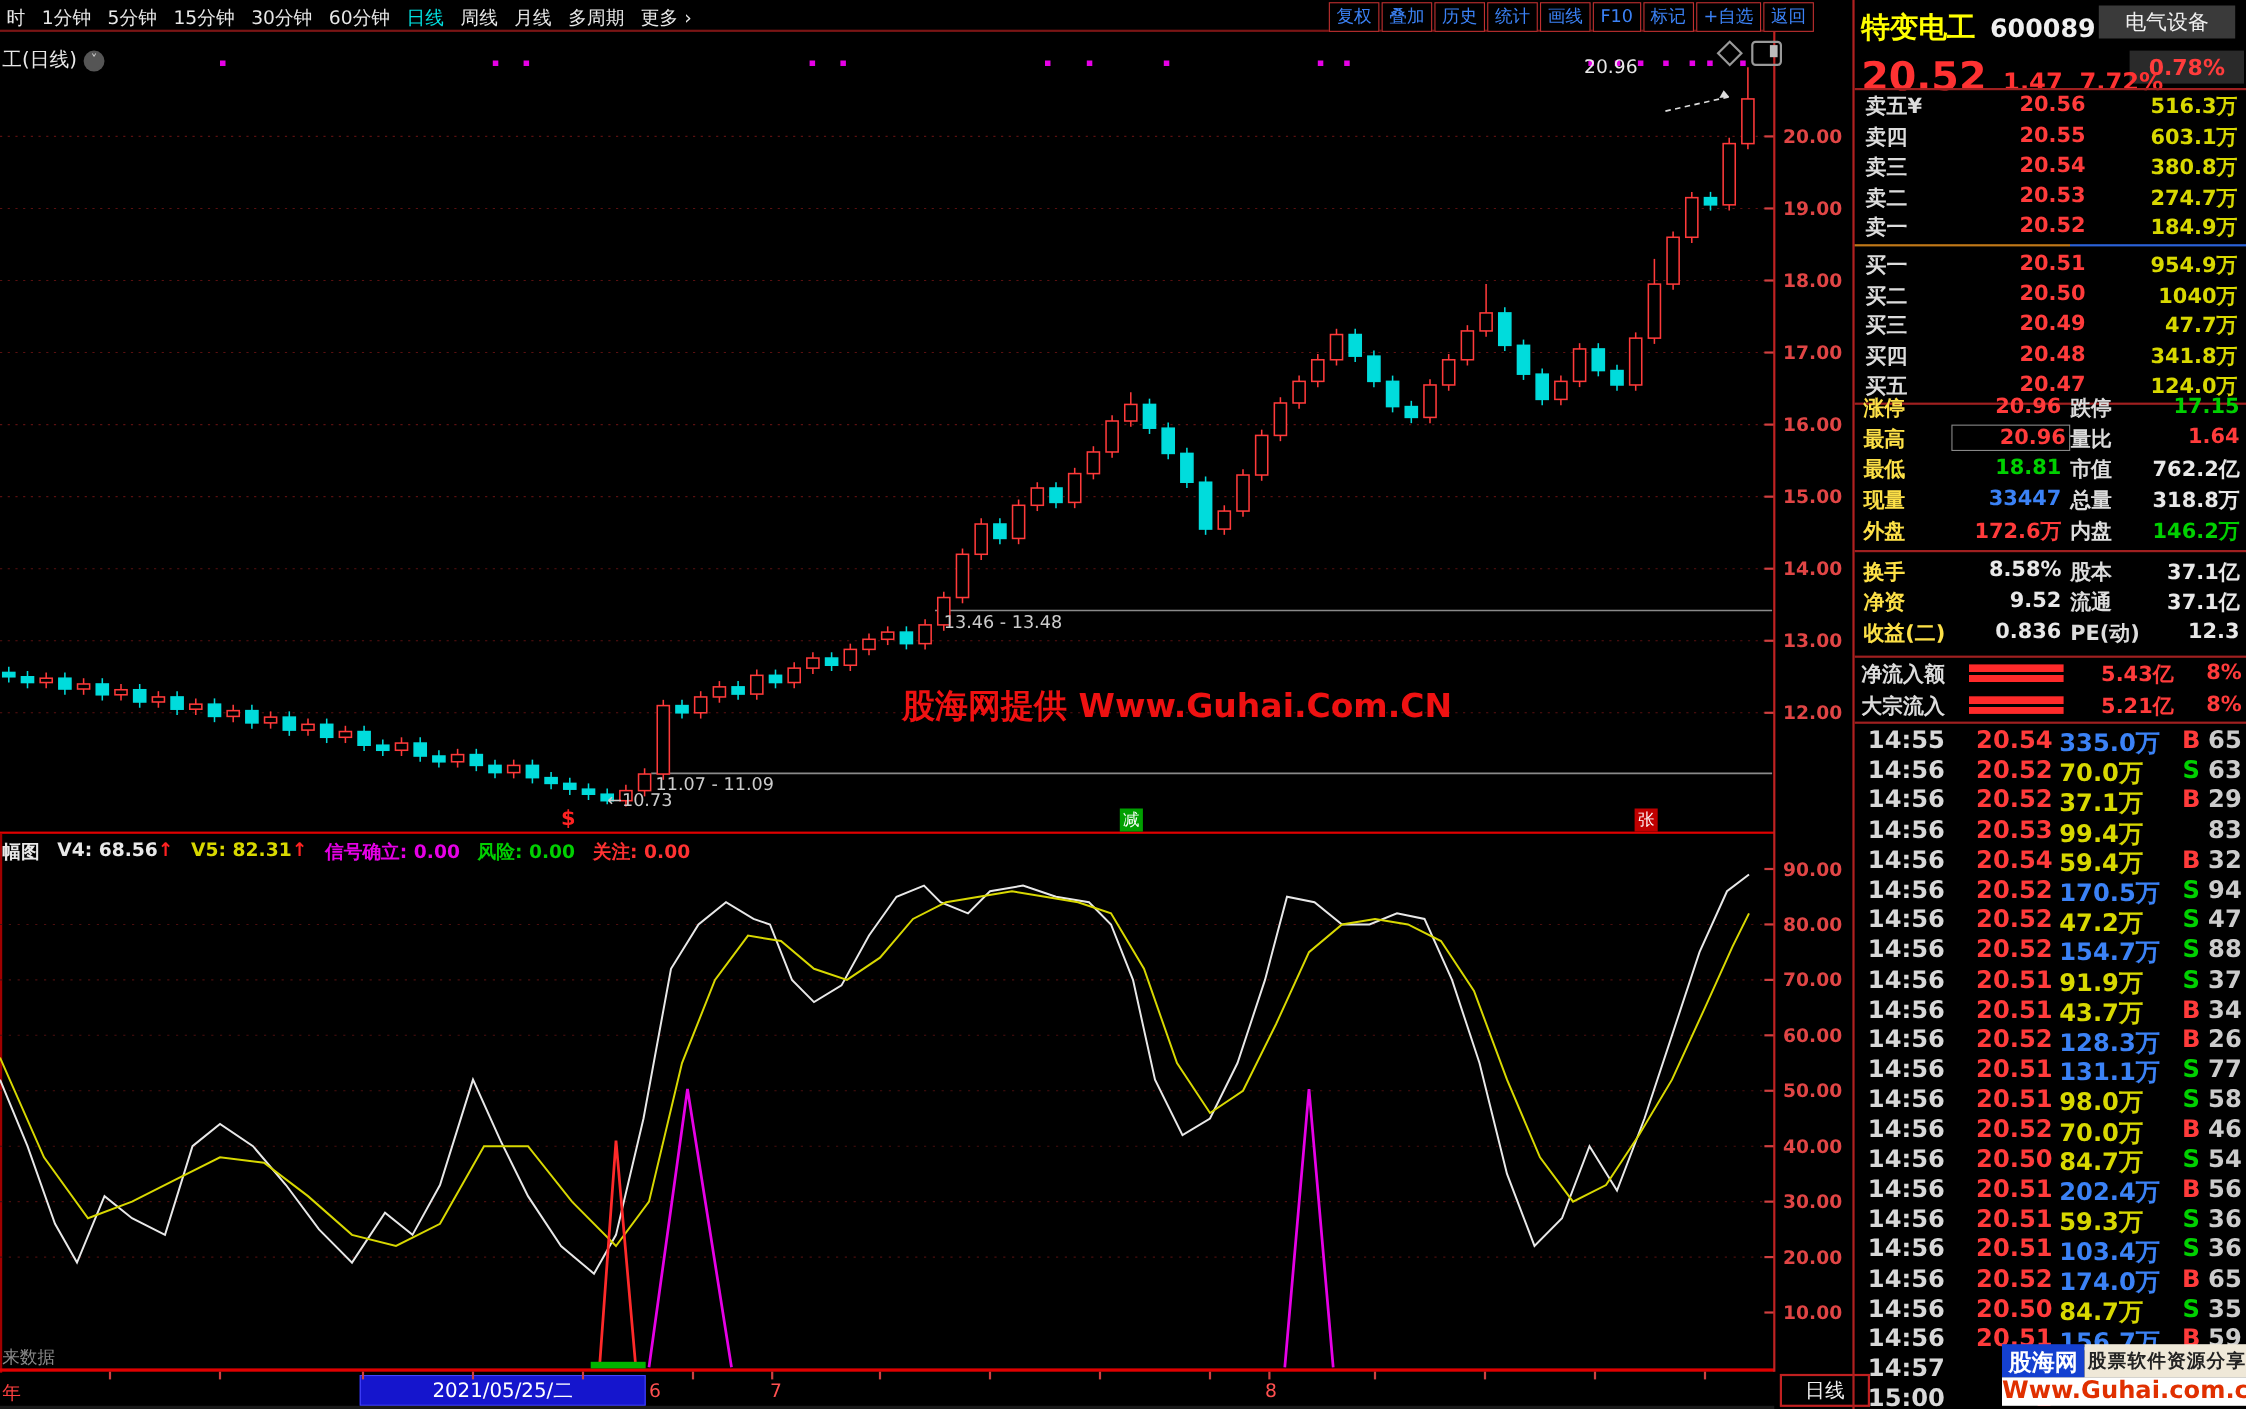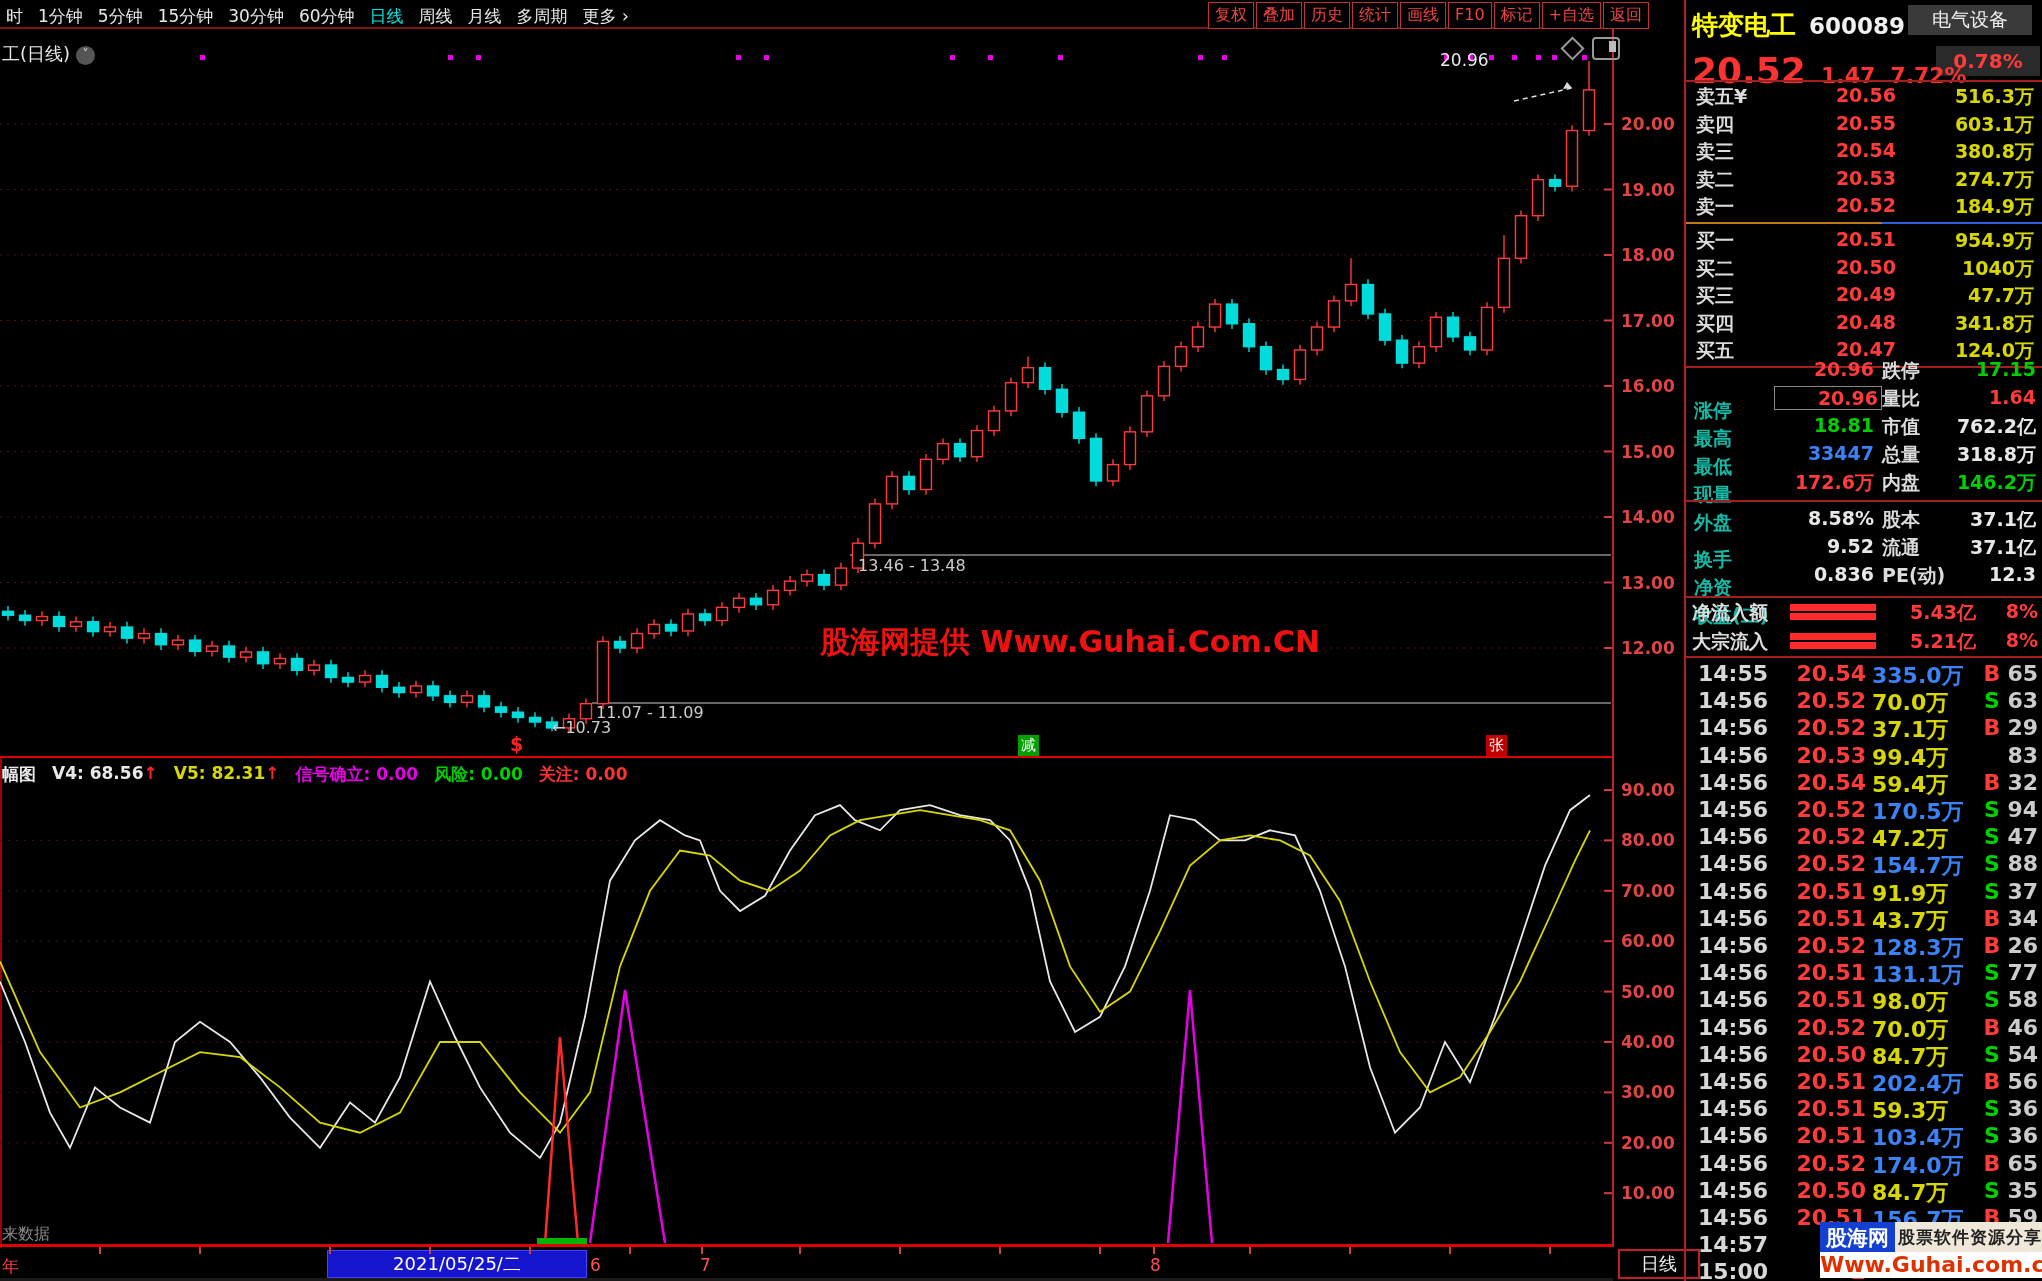--- a/index.html
+++ b/index.html
@@ -5,21 +5,21 @@
   html,body{margin:0;padding:0;background:#000;}
   .screen{position:relative;width:2042px;height:1281px;background:#000;overflow:hidden;
           font-family:"DejaVu Sans",sans-serif;color:#e8e8e8;}
   .abs{position:absolute;}
   
   .menu-left{left:6px;top:5px;display:flex;gap:15px;font-size:17px;white-space:nowrap;}
   .menu-left span{cursor:pointer;}
   .menu-left .active{color:#00e0e0;}
   .topbar-underline{left:0;top:27px;width:1608px;height:2px;background:#7a1515;}
   .menu-right{left:1208px;top:2px;display:flex;gap:2px;}
-  .menu-right .btn{border:1px solid #c03030;padding:2px 6px;font-size:16px;color:#ef4444;background:#000;white-space:nowrap;}
+  .menu-right .btn{border:1px solid #c03030;padding:2px 6px;font-size:16px;color:#3b82f6;background:#000;white-space:nowrap;}
   .stock-ident{left:1692px;top:8px;white-space:nowrap;}
   .stock-name{color:#ffff00;font-size:26px;font-weight:bold;}
   .stock-code{color:#f0f0f0;font-size:23px;font-weight:bold;margin-left:8px;}
   .stock-tag{color:#ff4040;font-size:17px;font-weight:bold;margin-left:4px;}
   .industry-box{left:1908px;top:5px;background:#3a3a3a;color:#f0f0f0;font-size:19px;padding:2px 24px;}
   .industry-pct{left:1936px;top:46px;width:104px;background:#2a2a2a;color:#ff3c3c;font-size:20px;font-weight:bold;text-align:center;padding:3px 0;}
   .price-line{left:1692px;top:50px;white-space:nowrap;}
   .price-big{color:#ff3232;font-size:36px;font-weight:bold;}
   .price-chg{color:#ff3232;font-size:22px;font-weight:bold;margin-left:10px;}
   
@@ -53,21 +53,21 @@
   .no-data{left:2px;top:1224px;color:#8a8a8a;font-size:16px;}
   
   .right-panel{left:1684px;top:0;width:358px;height:1281px;border-left:2px solid #b02020;}
   .rp-sep{position:absolute;left:0;width:356px;height:2px;background:#a02020;}
   .ob-row{position:absolute;left:0;width:356px;height:27px;font-size:19px;font-weight:bold;white-space:nowrap;}
   .ob-l{position:absolute;left:10px;color:#dcdcdc;}
   .ob-p{position:absolute;left:120px;width:90px;text-align:right;color:#ff3b3b;}
   .ob-v{position:absolute;right:8px;text-align:right;color:#d8d800;}
   .ob-div{position:absolute;left:0;width:356px;height:2px;background:linear-gradient(to right,#c07818 55%,#2b62d8 55%);}
   .st-row{position:absolute;left:0;width:356px;height:28px;font-size:19px;font-weight:bold;white-space:nowrap;}
-  .st-l1{position:absolute;left:8px;color:#14b8a6;margin-top:40px;} .st-v1{position:absolute;left:88px;width:100px;text-align:right;}
+  .st-l1{position:absolute;left:8px;color:#fde047;} .st-v1{position:absolute;left:88px;width:100px;text-align:right;}
   .st-l2{position:absolute;left:196px;color:#dcdcdc;} .st-v2{position:absolute;right:6px;text-align:right;}
   .v-red{color:#ff3b3b;} .v-green{color:#00d000;} .v-white{color:#e8e8e8;} .v-magenta{color:#3b82f6;}
   .v-box{border:1px solid #888;padding:0 3px;}
   .fl-row{position:absolute;left:0;width:356px;height:28px;font-size:19px;font-weight:bold;white-space:nowrap;}
   .fl-l{position:absolute;left:6px;color:#dcdcdc;}
   .fl-bar{position:absolute;left:104px;top:4px;width:86px;height:16px;
           background:linear-gradient(#ff2a2a 0 42%,#000 42% 58%,#ff2a2a 58% 100%);}
   .fl-v{position:absolute;left:200px;width:90px;text-align:right;color:#ff3b3b;}
   .fl-p{position:absolute;right:4px;color:#ff3b3b;}
   .tk-row{position:absolute;left:0;width:356px;height:27px;font-size:22px;font-weight:bold;white-space:nowrap;}

